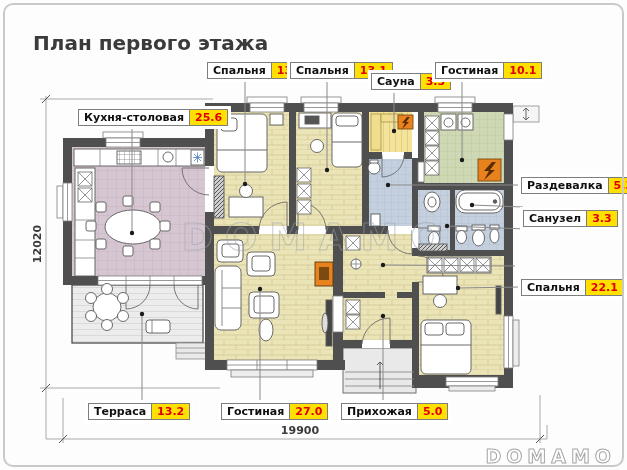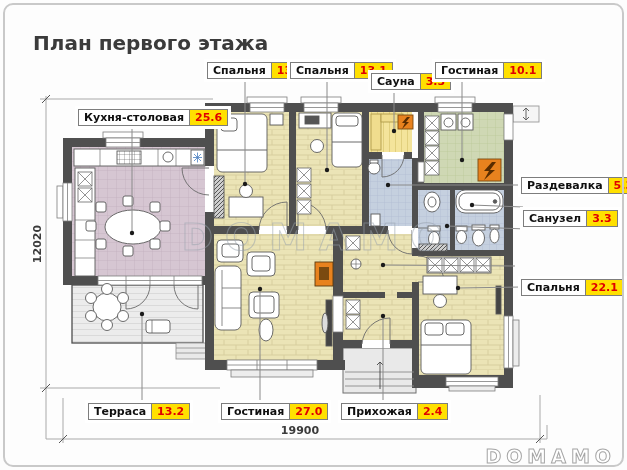--- a/index.html
+++ b/index.html
@@ -458,17 +458,17 @@
   <div class="rlabel" style="left:88px;top:403px">
     <span class="rname">Терраса</span>
       <span class="rarea">13.2</span>
   </div>
   <div class="rlabel" style="left:221px;top:403px">
     <span class="rname">Гостиная</span>
       <span class="rarea">27.0</span>
   </div>
   <div class="rlabel" style="left:341px;top:403px">
     <span class="rname">Прихожая</span>
-      <span class="rarea">2.4</span>
+      <span class="rarea">5.0</span>
   </div>
 
   <div id="frame"></div>
 </div>
 
 </body></html>

